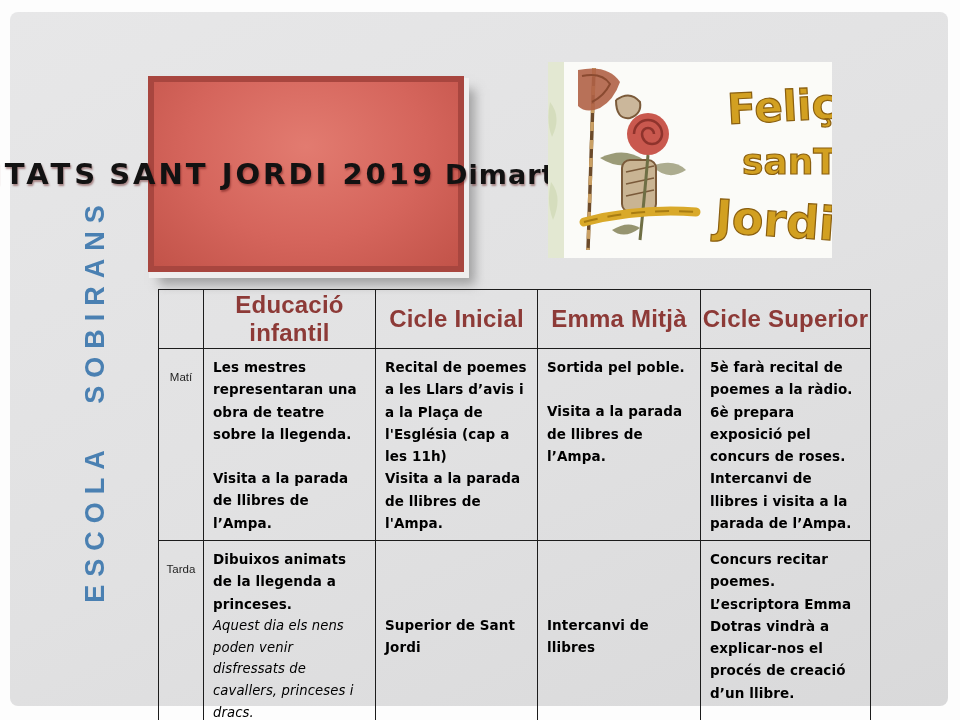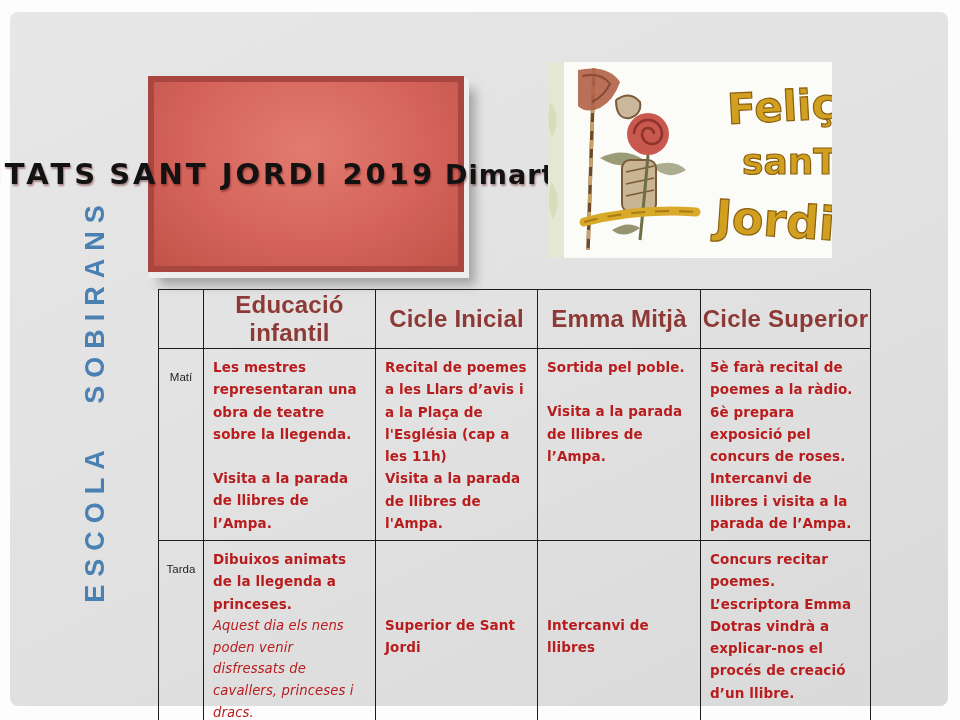--- a/index.html
+++ b/index.html
@@ -73,21 +73,21 @@
   }
   td.row-label {
     vertical-align:top; text-align:center;
     font-family:"Liberation Sans", sans-serif;
     font-size:11.5px; font-weight:normal; color:#1f1f1f;
     padding-top:22px;
   }
   td.cell {
     vertical-align:top;
     padding:7px 9px 6px 9px;
-    font-size:13.5px; font-weight:bold; color:#b91c1c;
+    font-size:13.5px; font-weight:bold; color:#000000;
     line-height:1.65; letter-spacing:0.1px;
   }
   td.cell p { margin:0; }
   td.cell p.gap { margin-bottom:22px; }
   td.cell .note { font-style:italic; font-weight:normal; font-size:13.2px; }
   td.cell.mid { vertical-align:middle; }
   tr.row-mati  { height:168px; }
   tr.row-tarda { height:158px; }
 </style>
 </head>

